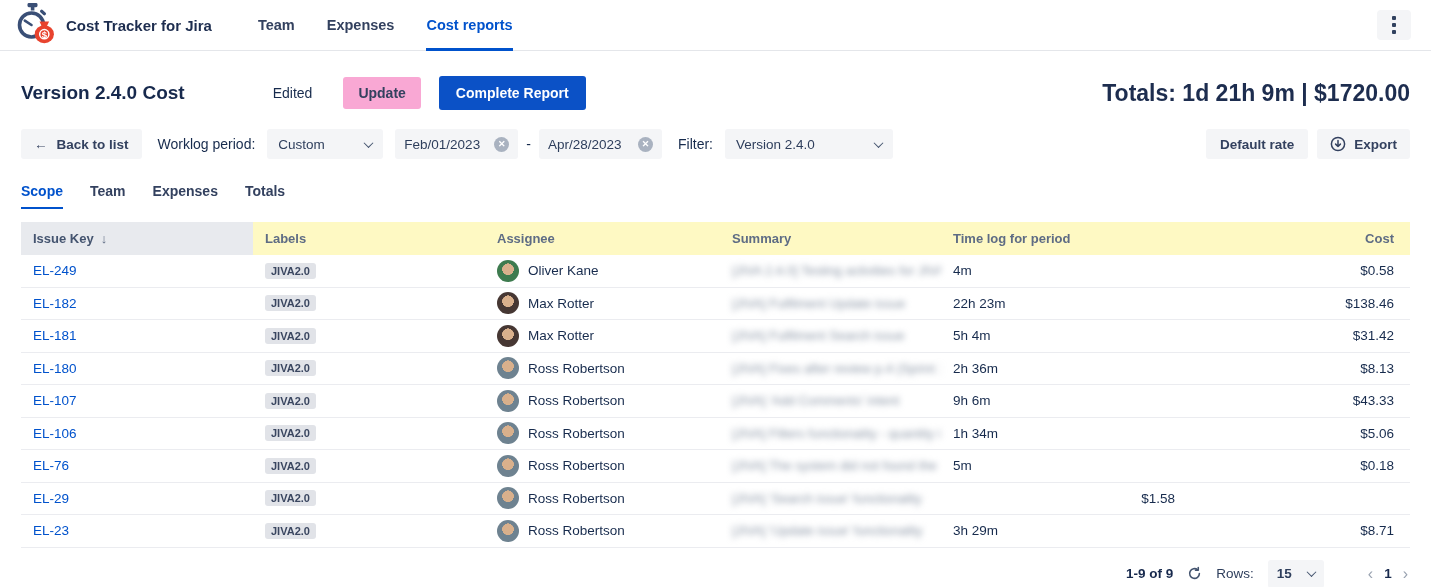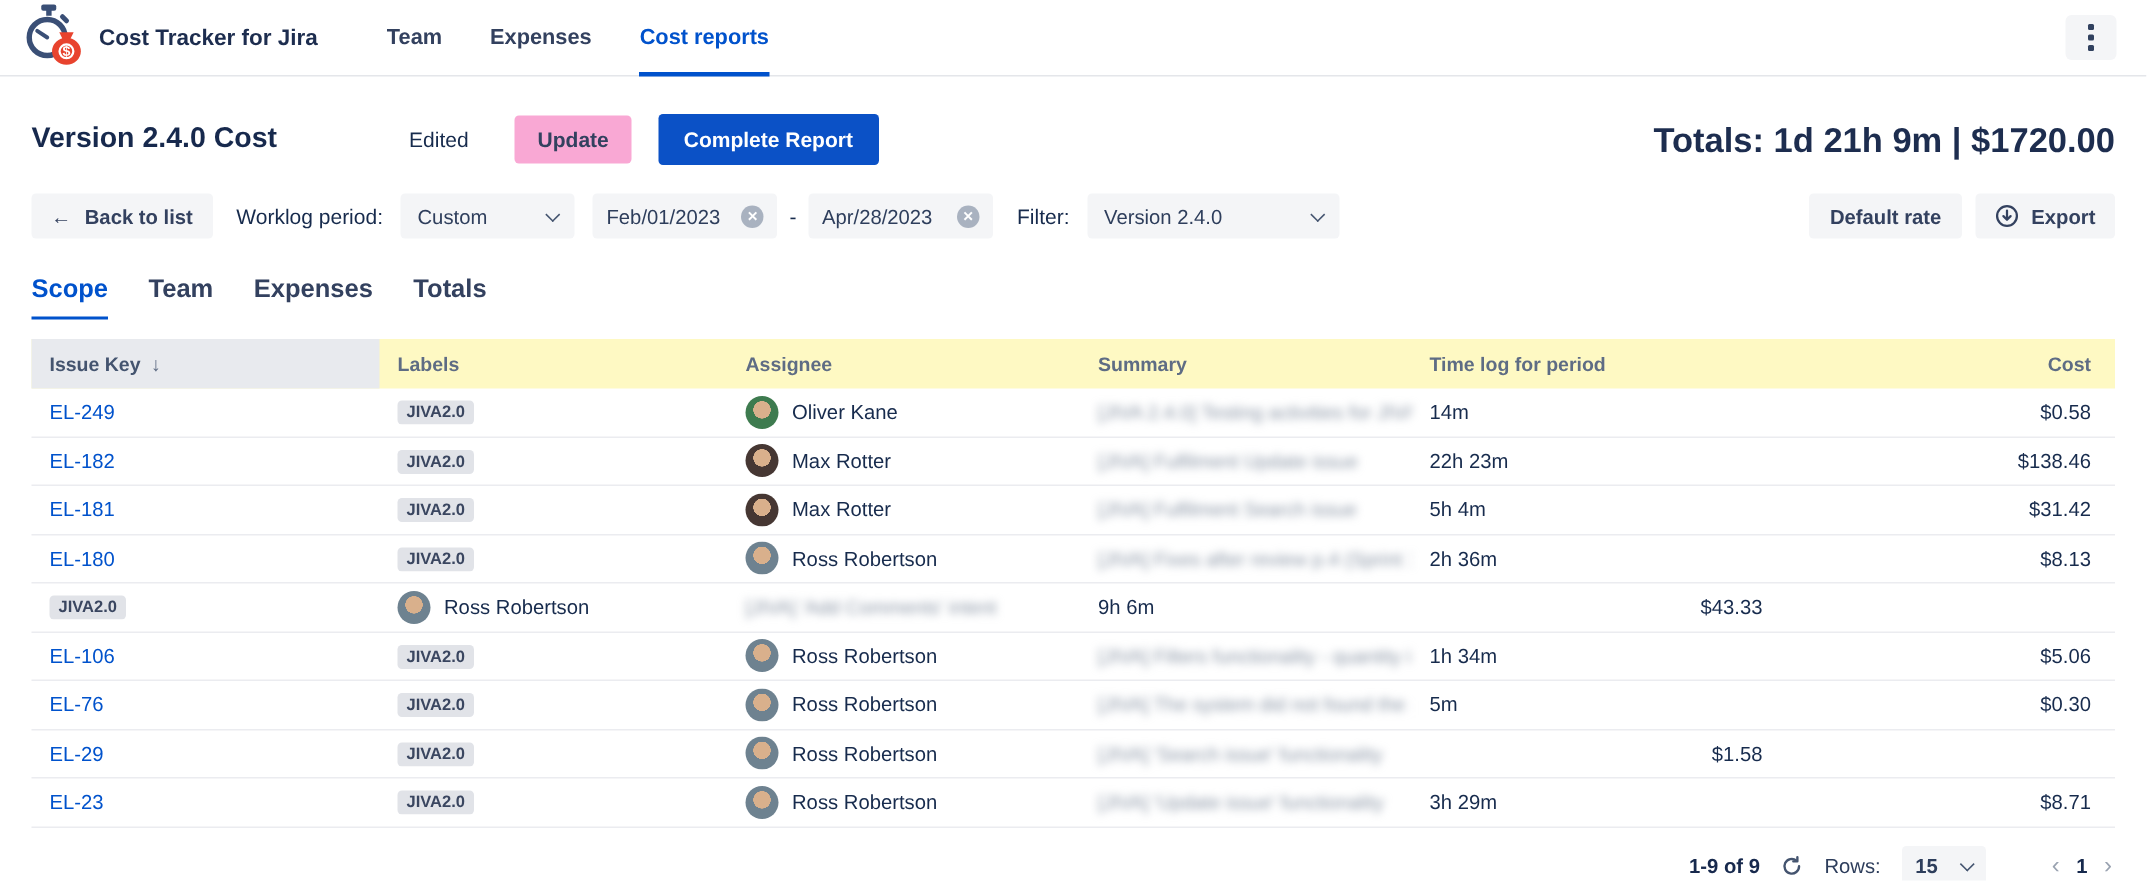--- a/index.html
+++ b/index.html
@@ -52,21 +52,21 @@
   .clear-x { width:15px; height:15px; border-radius:50%; background:#A9B2C0; color:#fff;
              font-size:9px; font-weight:bold; display:flex; align-items:center;
              justify-content:center; cursor:pointer; }
   .dash { color:#172B4D; font-size:14px; margin:0 -4px; }
   .filter-right { margin-left:auto; display:flex; gap:9px; }
   .export-btn { padding:0 13px; gap:8px; font-weight:bold; color:#33415f; }
   .default-rate-btn { padding:0 14px; font-weight:bold; color:#33415f; }
 
   
   .subtabs { display:flex; gap:27px; padding:24px 21px 0 21px; }
-  .subtab { font-size:17px; font-weight:bold; color:#33415f; padding-bottom:8px;
+  .subtab { font-size:14px; font-weight:bold; color:#33415f; padding-bottom:8px;
             border-bottom:2px solid transparent; cursor:pointer; }
   .subtab.active { color:#0052CC; border-bottom-color:#0052CC; }
 
   
   .table { margin:13px 21px 0 21px; }
   .grid-cols { display:grid; grid-template-columns:232px 232px 235px 221px 250px 1fr; }
   .thead { background:#fef9c3; height:33px; align-items:center;
            font-size:13px; font-weight:bold; color:#5E6C84; }
   .th { padding-left:12px; white-space:nowrap; cursor:pointer; }
   .th-sorted { background:#E8EAEE; height:33px; display:flex; align-items:center;
@@ -196,21 +196,21 @@
   </div>
   <div>
       <div class="grid-cols row">
         <div class="cell"><a class="issue-link">EL-249</a></div>
         <div class="cell"><span class="label-badge">JIVA2.0</span></div>
         <div class="cell assignee">
           <span class="avatar" style="background: radial-gradient(circle at 50% 42%, rgb(217, 176, 140) 0px, rgb(217, 176, 140) 34%, rgb(62, 123, 79) 35%);"></span>
           <span>Oliver Kane</span>
         </div>
         <div class="cell summary-cell">[JIVA 2.4.0] Testing activities for JIVA ...</div>
-        <div class="cell">14m</div>
+        <div class="cell">4m</div>
         <div class="cell cost-cell">$0.58</div>
       </div>
       <div class="grid-cols row">
         <div class="cell"><a class="issue-link">EL-182</a></div>
         <div class="cell"><span class="label-badge">JIVA2.0</span></div>
         <div class="cell assignee">
           <span class="avatar" style="background: radial-gradient(circle at 50% 42%, rgb(217, 176, 140) 0px, rgb(217, 176, 140) 34%, rgb(70, 55, 51) 35%);"></span>
           <span>Max Rotter</span>
         </div>
         <div class="cell summary-cell">[JIVA] Fulfilment Update issue</div>
@@ -233,20 +233,21 @@
         <div class="cell"><span class="label-badge">JIVA2.0</span></div>
         <div class="cell assignee">
           <span class="avatar" style="background: radial-gradient(circle at 50% 42%, rgb(217, 176, 140) 0px, rgb(217, 176, 140) 34%, rgb(110, 130, 144) 35%);"></span>
           <span>Ross Robertson</span>
         </div>
         <div class="cell summary-cell">[JIVA] Fixes after review p.4 (Sprint 17)</div>
         <div class="cell">2h 36m</div>
         <div class="cell cost-cell">$8.13</div>
       </div>
       <div class="grid-cols row">
+        <div class="cell"><a class="issue-link">EL-107</a></div>
         <div class="cell"><span class="label-badge">JIVA2.0</span></div>
         <div class="cell assignee">
           <span class="avatar" style="background: radial-gradient(circle at 50% 42%, rgb(217, 176, 140) 0px, rgb(217, 176, 140) 34%, rgb(110, 130, 144) 35%);"></span>
           <span>Ross Robertson</span>
         </div>
         <div class="cell summary-cell">[JIVA] 'Add Comments' intent</div>
         <div class="cell">9h 6m</div>
         <div class="cell cost-cell">$43.33</div>
       </div>
       <div class="grid-cols row">
@@ -262,21 +263,21 @@
       </div>
       <div class="grid-cols row">
         <div class="cell"><a class="issue-link">EL-76</a></div>
         <div class="cell"><span class="label-badge">JIVA2.0</span></div>
         <div class="cell assignee">
           <span class="avatar" style="background: radial-gradient(circle at 50% 42%, rgb(217, 176, 140) 0px, rgb(217, 176, 140) 34%, rgb(110, 130, 144) 35%);"></span>
           <span>Ross Robertson</span>
         </div>
         <div class="cell summary-cell">[JIVA] The system did not found the pr...</div>
         <div class="cell">5m</div>
-        <div class="cell cost-cell">$0.30</div>
+        <div class="cell cost-cell">$0.18</div>
       </div>
       <div class="grid-cols row">
         <div class="cell"><a class="issue-link">EL-29</a></div>
         <div class="cell"><span class="label-badge">JIVA2.0</span></div>
         <div class="cell assignee">
           <span class="avatar" style="background: radial-gradient(circle at 50% 42%, rgb(217, 176, 140) 0px, rgb(217, 176, 140) 34%, rgb(110, 130, 144) 35%);"></span>
           <span>Ross Robertson</span>
         </div>
         <div class="cell summary-cell">[JIVA] 'Search issue' functionality</div>
         <div class="cell cost-cell">$1.58</div>

